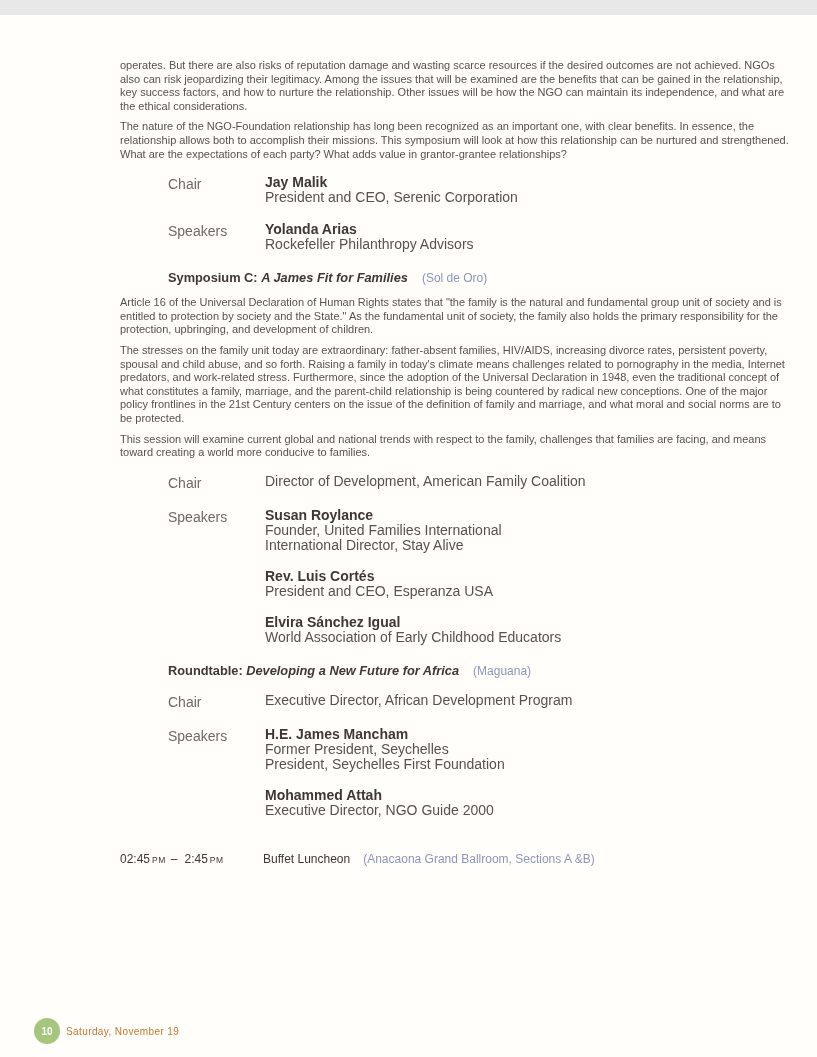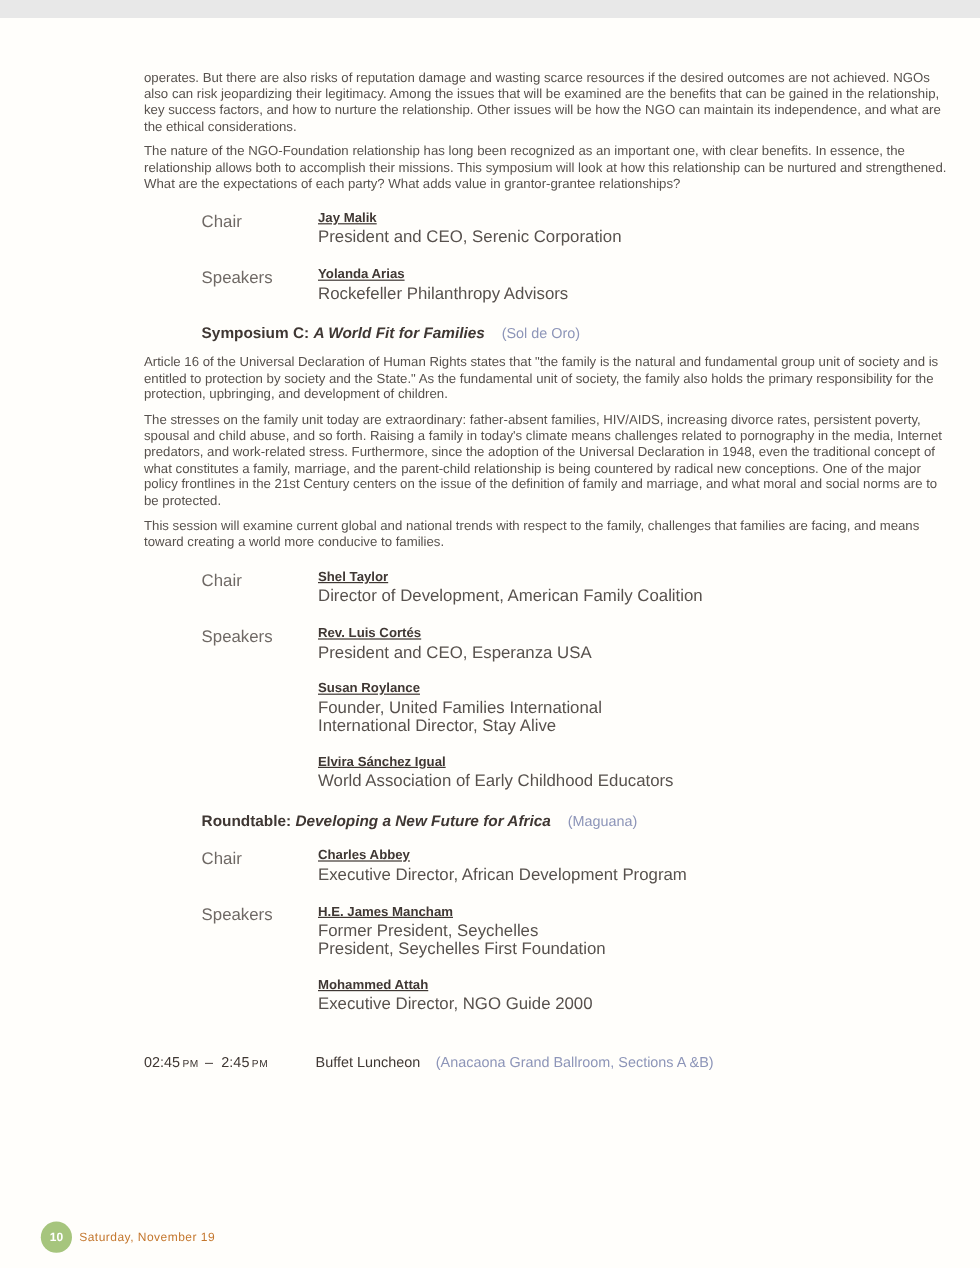--- a/index.html
+++ b/index.html
@@ -12,21 +12,21 @@
   .content { position:absolute; left:120px; top:44px; width:672px; }
 
   .para { margin:0 0 7px 0; font-size:11px; line-height:13.6px; }
 
   .roster { margin:14px 0 0 48px; }
   .roster-row { display:flex; margin-bottom:17px; }
   .roster-row:last-child { margin-bottom:0; }
   .roster-label { flex:0 0 97px; width:97px; font-size:14px; color:var(--label-text,#6f6965); padding-top:1px; }
   .person { margin-bottom:16px; }
   .person:last-child { margin-bottom:0; }
-  .person-name { font-weight:bold; font-size:11px; line-height:15px; color:var(--heading-text,#3f3733);text-decoration:underline; }
+  .person-name { font-weight:bold; font-size:14px; line-height:15px; color:var(--heading-text,#3f3733); }
   .person-title { font-size:14px; line-height:15px; }
 
   .heading-row { margin:18px 0 10px 48px; font-size:12.8px; line-height:16px; font-weight:bold; color:var(--heading-text,#3f3733); }
   .heading-italic { font-style:italic; }
   .room { color:var(--room-text,#8d95b8); font-weight:normal; }
   .heading-room { margin-left:14px; font-size:12px; }
 
   .lunch-row { display:flex; margin-top:34px; font-size:12px; align-items:baseline; color:var(--heading-text,#4a433f); }
   .lunch-time { flex:0 0 143px; width:143px; white-space:nowrap; }
   .mer { font-size:8.5px; margin-left:2px; letter-spacing:0.5px; }
@@ -64,64 +64,62 @@
         <div class="person-list">
           <div class="person">
             <div class="person-name">Yolanda Arias</div>
             <div class="person-title">Rockefeller Philanthropy Advisors</div>
           </div>
         </div>
       </div>
     </div>
 
     <div class="heading-row">
-      <span class="heading-prefix">Symposium C: </span><span class="heading-italic">A World Fit for Families</span><span class="room heading-room">(Sol de Oro)</span>
+      <span class="heading-prefix">Symposium C: </span><span class="heading-italic">A James Fit for Families</span><span class="room heading-room">(Sol de Oro)</span>
     </div>
 
     <p class="para">Article 16 of the Universal Declaration of Human Rights states that "the family is the natural and fundamental group unit of society and is entitled to protection by society and the State."  As the fundamental unit of society, the family also holds the primary responsibility for the protection, upbringing, and development of children.</p>
     <p class="para">The stresses on the family unit today are extraordinary: father-absent families, HIV/AIDS, increasing divorce rates, persistent poverty, spousal and child abuse, and so forth. Raising a family in today's climate means challenges related to pornography in the media, Internet predators, and work-related stress.  Furthermore, since the adoption of the Universal Declaration in 1948, even the traditional concept of what constitutes a family, marriage, and the parent-child relationship is being countered by radical new conceptions. One of the major policy frontlines in the 21st Century centers on the issue of the definition of family and marriage, and what moral and social norms are to be protected.</p>
     <p class="para">This session will examine current global and national trends with respect to the family, challenges that families are facing, and means toward creating a world more conducive to families.</p>
 
     <div class="roster">
       <div class="roster-row">
         <div class="roster-label">Chair</div>
         <div class="person">
-          <div class="person-name">Shel Taylor</div>
           <div class="person-title">Director of Development, American Family Coalition</div>
         </div>
       </div>
       <div class="roster-row">
         <div class="roster-label">Speakers</div>
         <div class="person-list">
           <div class="person">
-            <div class="person-name">Rev. Luis Cortés</div>
-            <div class="person-title">President and CEO, Esperanza USA</div>
-          </div>
-          <div class="person">
             <div class="person-name">Susan Roylance</div>
             <div class="person-title">Founder, United Families International</div>
             <div class="person-title">International Director, Stay Alive</div>
+          </div>
+          <div class="person">
+            <div class="person-name">Rev. Luis Cortés</div>
+            <div class="person-title">President and CEO, Esperanza USA</div>
           </div>
           <div class="person">
             <div class="person-name">Elvira Sánchez Igual</div>
             <div class="person-title">World Association of Early Childhood Educators</div>
           </div>
         </div>
       </div>
     </div>
 
     <div class="heading-row">
       <span class="heading-prefix">Roundtable: </span><span class="heading-italic">Developing a New Future for Africa</span><span class="room heading-room">(Maguana)</span>
     </div>
 
     <div class="roster">
       <div class="roster-row">
         <div class="roster-label">Chair</div>
         <div class="person">
-          <div class="person-name">Charles Abbey</div>
           <div class="person-title">Executive Director, African Development Program</div>
         </div>
       </div>
       <div class="roster-row">
         <div class="roster-label">Speakers</div>
         <div class="person-list">
           <div class="person">
             <div class="person-name">H.E. James Mancham</div>
             <div class="person-title">Former President, Seychelles</div>
             <div class="person-title">President, Seychelles First Foundation</div>

